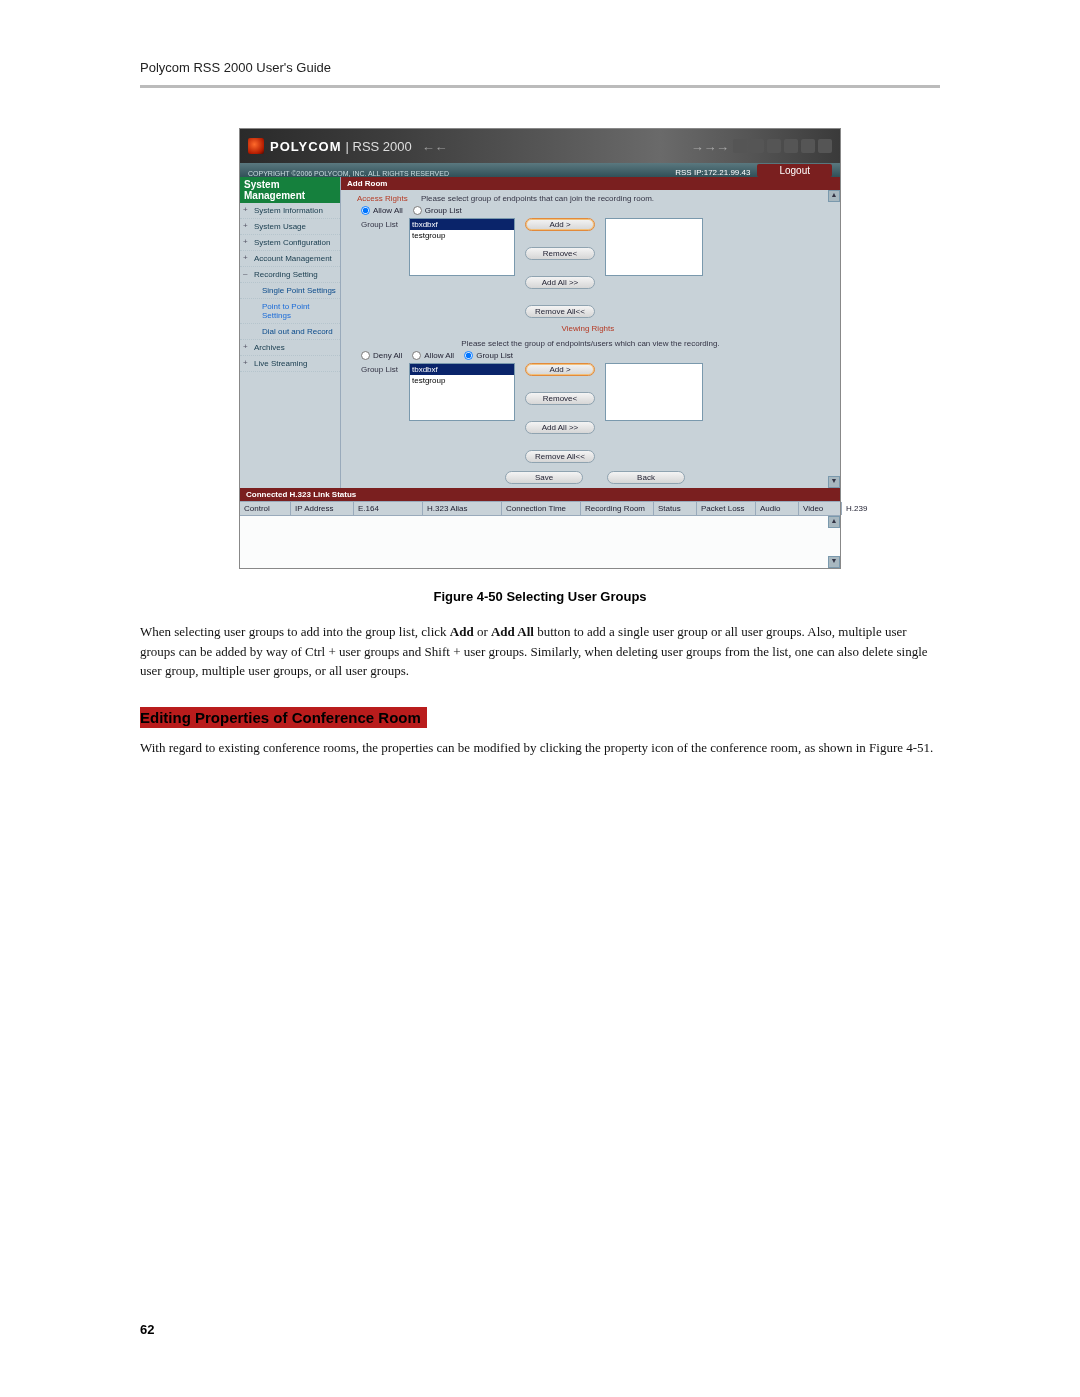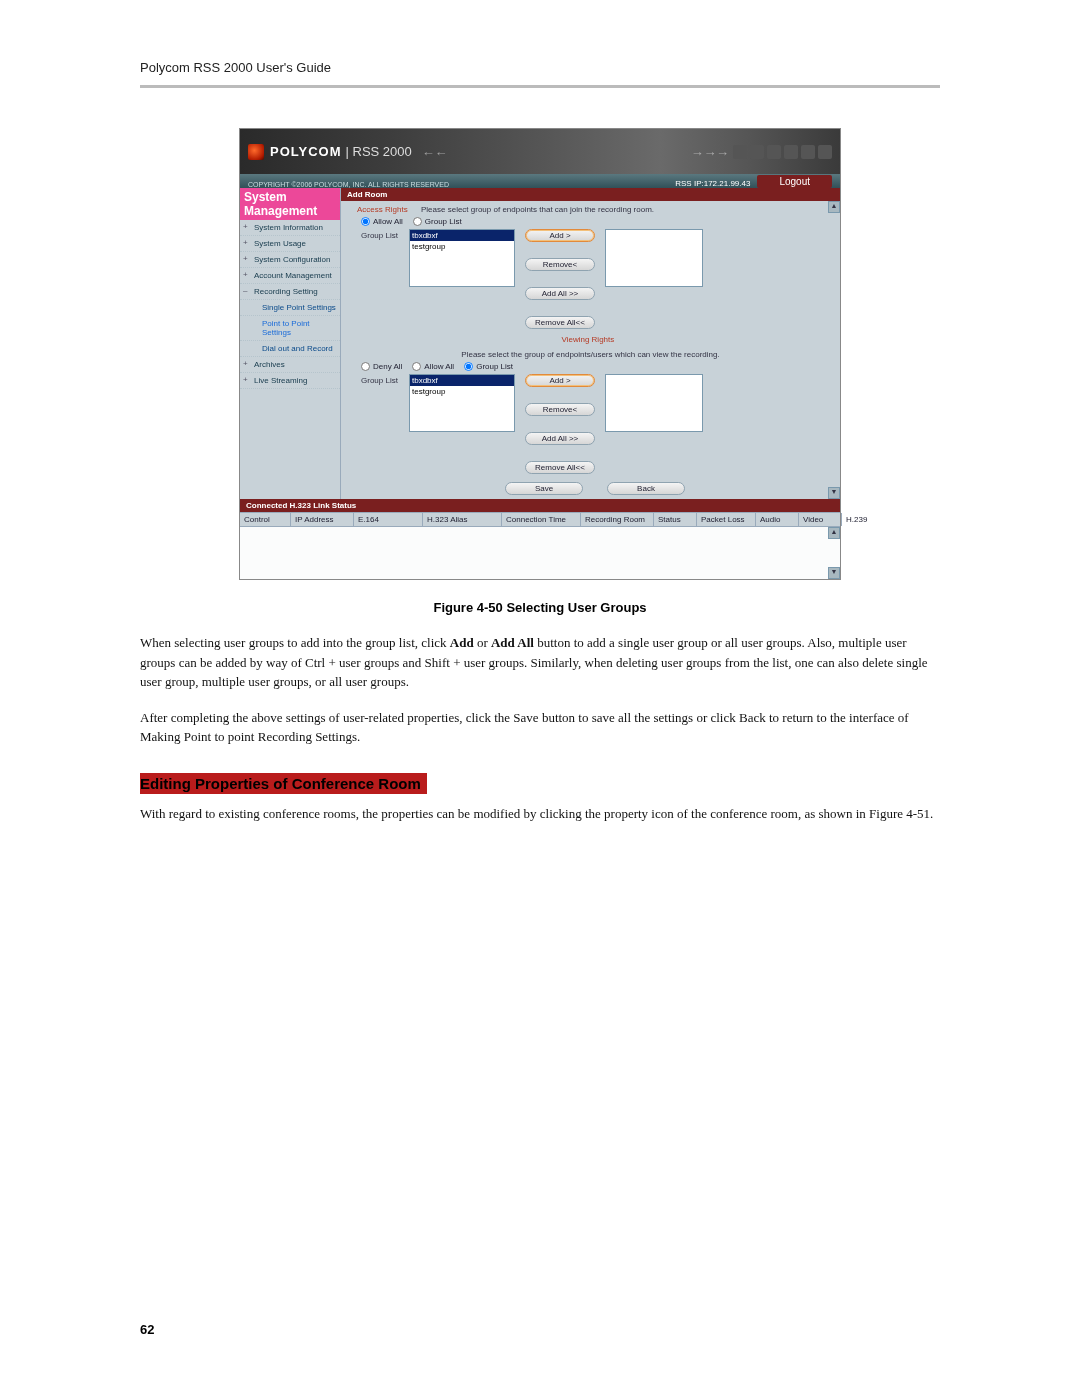--- a/index.html
+++ b/index.html
@@ -27,25 +27,25 @@
   
   .app-shot {
     width: 600px;
     margin: 0 auto 20px auto;
     background: #c8d2d8;
     border: 1px solid #888;
     font-family: Arial, Helvetica, sans-serif;
   }
   
   .banner {
-    height: 21px;
+    height: 34px;
     background: linear-gradient(to right,#2a2a2a 0%,#3d3d3d 25%,#555 50%,#6a6a6a 70%,#555 85%,#3a3a3a 100%);
     display: flex;
     align-items: center;
-    padding: 12px 8px;
+    padding: 0 8px;
     color: #fff;
   }
   .banner .logo {
     width: 16px;
     height: 16px;
     background: radial-gradient(circle at 40% 40%, #ff6a2b 0%, #b21b00 70%, #4a0800 100%);
     border-radius: 2px;
     margin-right: 6px;
   }
   .banner .brand {
@@ -104,24 +104,24 @@
     background: #c8d2d8;
   }
   .sidebar {
     width: 100px;
     font-size: 8px;
     color: #163a4c;
     background: #c8d2d8;
     border-right: 1px solid #9ab;
   }
   .side-title {
-    background: #ec4899;
+    background: #15803d;
     color: #fff;
     padding: 2px 4px;
-    font-size: 12px;
+    font-size: 10px;
     font-weight: bold;
   }
   .tree-item {
     padding: 3px 4px 3px 14px;
     border-bottom: 1px dotted #b5c4cc;
     position: relative;
     cursor: pointer;
   }
   .tree-item .tog {
     position: absolute;
@@ -473,21 +473,20 @@
   </div>
 
   
   <div class="figcap">Figure 4-50 Selecting User Groups</div>
 
   
   <p class="body-para">
     <span>When selecting user groups to add into the group list, click </span><b>Add</b><span> or </span><b>Add All</b><span> button to add a single user group or all user groups. Also, multiple user groups can be added by way of Ctrl + user groups and Shift + user groups. Similarly, when deleting user groups from the list, one can also delete single user group, multiple user groups, or all user groups.</span>
   </p>
 
-  <p class="body-para">After completing the above settings of user-related properties, click the Save button to save all the settings or click Back to return to the interface of Making Point to point Recording Settings.</p>
 
   <div class="subhead">Editing Properties of Conference Room</div>
 
   <p class="body-para">With regard to existing conference rooms, the properties can be modified by clicking the property icon of the conference room, as shown in Figure 4-51.</p>
 
   <div class="page-num">62</div>
 
 </div>
 
 </body></html>

